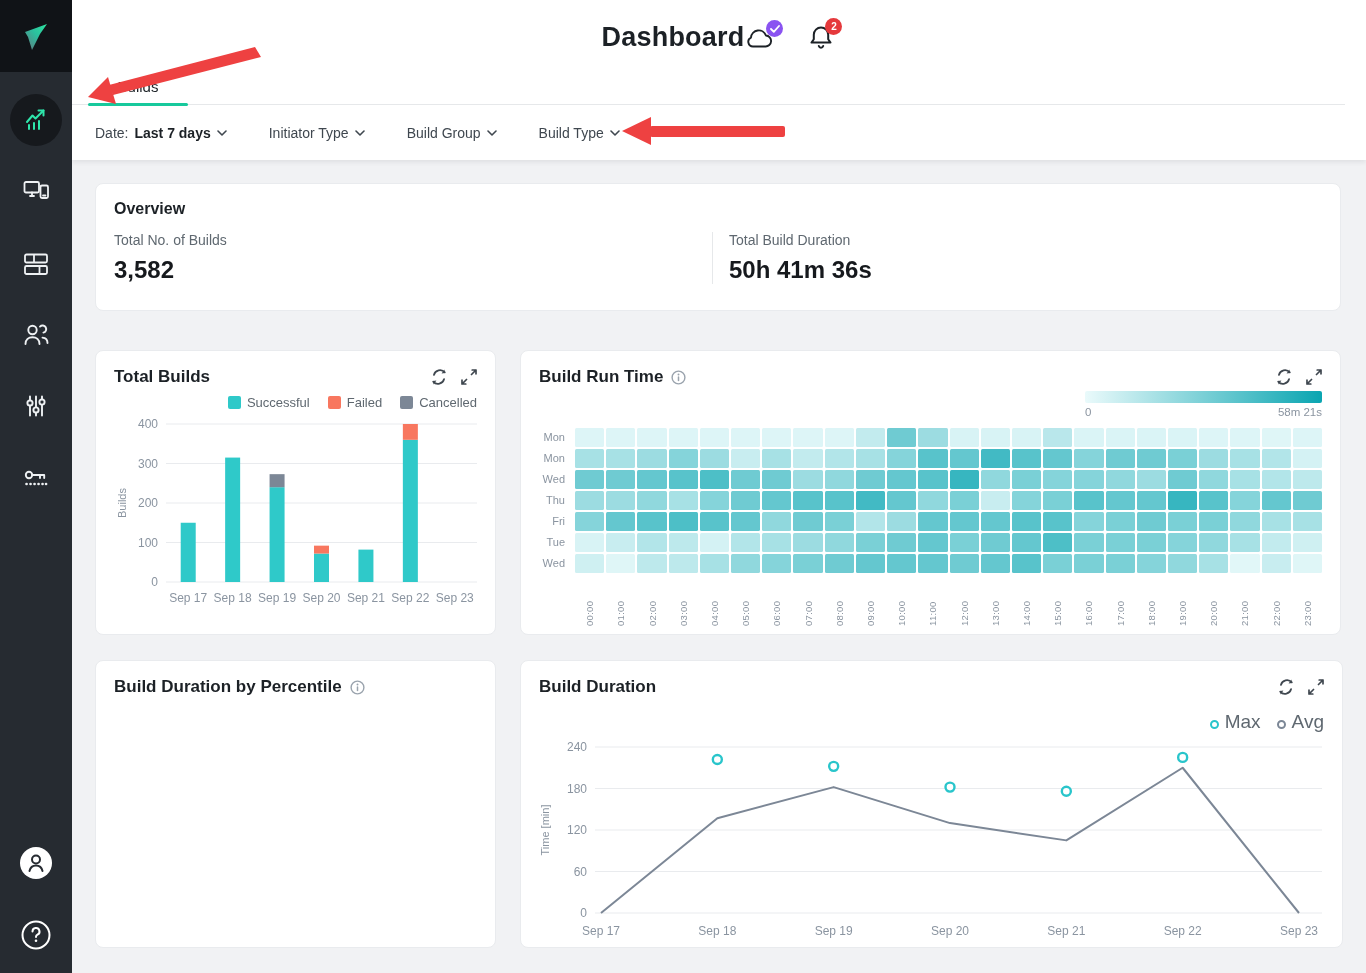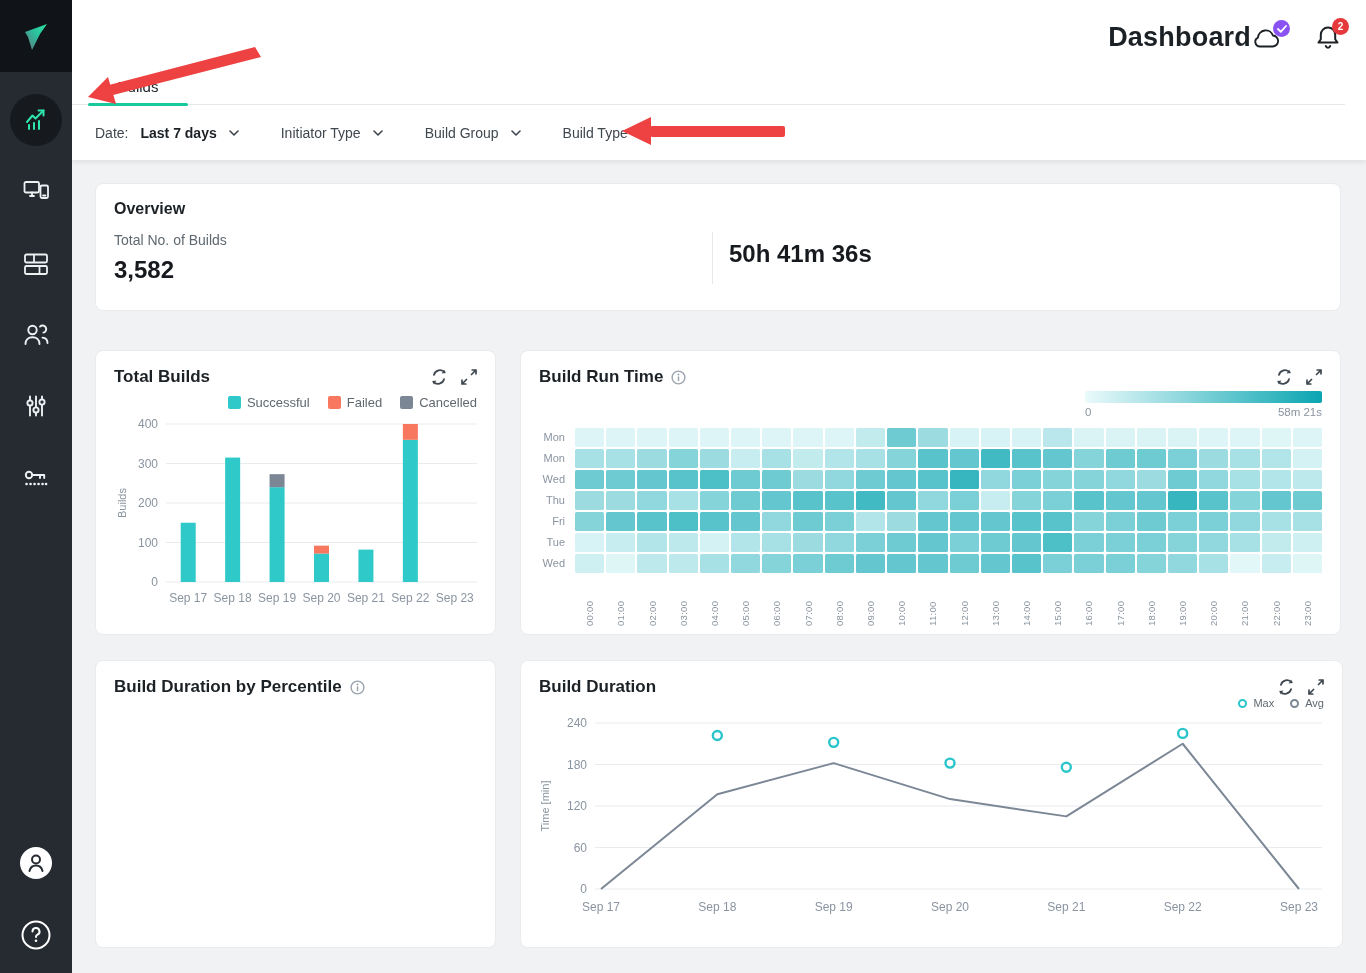--- a/index.html
+++ b/index.html
@@ -11,31 +11,31 @@
   
   .sidebar { position:fixed; left:0; top:0; bottom:0; width:72px; background:#262b31; z-index:30; display:flex; flex-direction:column;}
   .logo-block { width:72px; height:72px; background:#101317; display:flex; align-items:center; justify-content:center; }
   .nav { list-style:none; margin-top:12px; }
   .nav-item { height:72px; display:flex; align-items:center; justify-content:center; cursor:pointer; }
   .nav-item.active .icon-wrap { background:#16191d; border-radius:50%; width:52px; height:52px; display:flex; align-items:center; justify-content:center; }
   .sidebar-bottom { margin-top:auto; }
   
   .main { margin-left:72px; position:relative; }
   .header { background:#fff; position:relative; box-shadow:0 2px 5px rgba(30,35,40,.09); z-index:10; }
-  .header-top { display:flex; align-items:flex-start; justify-content:flex-end; padding:22px 25px 0 23px; height:78px; }
+  .header-top { display:flex; align-items:flex-start; justify-content:center; padding:22px 25px 0 23px; height:78px; }
   .page-title { font-size:27px; font-weight:700; letter-spacing:.2px; }
   .header-icons { display:flex; gap:32px; align-items:center; padding-top:2px; }
   .hdr-icon { position:relative; cursor:pointer; }
   .badge-check { position:absolute; top:-5px; right:-7px; width:17px; height:17px; border-radius:50%; background:#8a53f1; display:flex; align-items:center; justify-content:center; }
   .badge-count { position:absolute; top:-6px; right:-8px; min-width:17px; height:17px; border-radius:50%; background:#e5393c; color:#fff; font-size:10px; font-weight:700; display:flex; align-items:center; justify-content:center; }
   .tabs { padding-left:16px; margin-right:21px; border-bottom:1px solid #e6e8ea; display:flex; }
   .tab { width:100px; text-align:center; padding-bottom:9px; font-size:15px; font-weight:500; color:#1c2126; position:relative; cursor:pointer; }
   .tab.active::after { content:""; position:absolute; left:0; right:0; bottom:-2px; height:3px; background:#17c99c; border-radius:2px; }
   .filter-bar { display:flex; align-items:center; gap:42px; height:55px; padding-left:23px; }
-  .filter-item { display:flex; align-items:center; gap:12px; font-size:14px; color:#3f474f; cursor:pointer; }
+  .filter-item { display:flex; align-items:center; gap:6px; font-size:14px; color:#3f474f; cursor:pointer; }
   .filter-item .pfx { color:#3f474f; }
   .filter-item .val.bold { font-weight:700; color:#1c2126; }
   
   .content { padding:23px 25px 25px 23px; }
   .card { background:#fff; border:1px solid #e9ebee; border-radius:8px; }
   .overview-card { height:128px; padding:16px 18px; }
   .ov-title { font-size:16px; font-weight:700; }
   .ov-metrics { display:grid; grid-template-columns:598px 1fr; margin-top:14px; }
   .metric .m-label { font-size:14px; color:#5f6870; }
   .metric .m-value { font-size:24px; font-weight:700; margin-top:8px; color:#16191d; }
@@ -56,21 +56,21 @@
   
   .hm-scale-row { display:flex; justify-content:flex-end; margin-top:4px; }
   .hm-scale { width:237px; }
   .hm-scale-bar { height:12px; border-radius:2px; }
   .hm-scale-labels { display:flex; justify-content:space-between; font-size:11.5px; color:#8a94a0; margin-top:3px; }
   .hm-grid { display:grid; gap:2px; margin-top:10px; }
   .hm-rowlabel { font-size:11px; color:#8a94a0; text-align:right; padding-right:8px; line-height:19px; }
   .hm-cell { height:19px; border-radius:1.5px; }
   .hm-collabel { writing-mode:vertical-rl; transform:rotate(180deg); font-size:9.5px; color:#8a94a0; height:48px; justify-self:center; margin-top:3px; letter-spacing:.3px; }
   
-  .ld-legend { display:flex; justify-content:flex-end; gap:16px; font-size:11px; color:#5f6870; align-items:center; margin-top:0; }
+  .ld-legend { display:flex; justify-content:flex-end; gap:16px; font-size:19px; color:#5f6870; align-items:center; margin-top:14px; }
   .ring { width:9px; height:9px; border-radius:50%; display:inline-block; margin-right:6px; border:2.5px solid; vertical-align:-1px; }
   
   .pct-rows { margin-top:26px; }
   .pct-row { display:grid; grid-template-columns:197px 1fr; align-items:center; height:52px; border-bottom:1px solid #e8eaed; }
   .pct-row:last-child { border-bottom:none; }
   .pct-label { font-size:19px; font-weight:700; color:#16191d; }
   .pct-value { font-size:15px; color:#3f474f; }
   
   .annotation-layer { position:absolute; left:0; top:0; width:860px; height:170px; pointer-events:none; z-index:40; }
   text, .axis-text { font-family:"Liberation Sans", sans-serif; }
@@ -242,20 +242,21 @@
   <div class="content">
 
     <section class="card overview-card">
       <h2 class="ov-title">Overview</h2>
       <div class="ov-metrics">
           <div class="metric">
             <div class="m-label">Total No. of Builds</div>
             <div class="m-value">3,582</div>
           </div>
           <div class="metric">
+            <div class="m-label">Total Build Duration</div>
             <div class="m-value">50h 41m 36s</div>
           </div>
         </div>
     </section>
 
     <div class="grid-row row-charts">
       <section class="card chart-card">
         <div class="card-head">
           <div class="card-title-wrap">
             <h3 class="card-title">Total Builds</h3>

